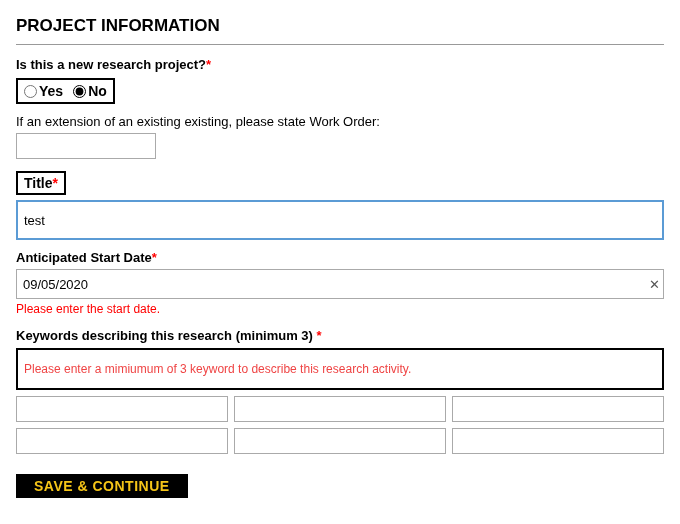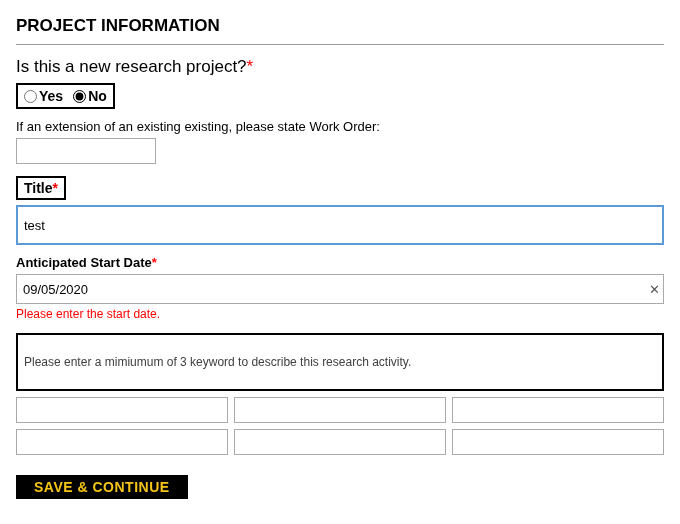--- a/index.html
+++ b/index.html
@@ -16,23 +16,23 @@
       font-weight: bold;
       margin-bottom: 8px;
       text-transform: uppercase;
     }
     hr.title-divider {
       border: none;
       border-top: 1px solid #999;
       margin-bottom: 12px;
     }
     .question-label {
-      font-weight: normal;
+      font-weight: bold;
       margin-bottom: 6px;
-      font-size: 17px;
+      font-size: 13px;
       margin-top: 8px;
     }
     .required-star {
       color: red;
     }
     .radio-group {
       display: flex;
       align-items: center;
       gap: 4px;
       border: 2px solid #000;
@@ -125,23 +125,23 @@
       margin-bottom: 14px;
     }
     .keywords-label {
       font-weight: bold;
       font-size: 13px;
       margin-bottom: 5px;
     }
     .keywords-error-box {
       border: 2px solid #000;
       background: #fff;
-      padding: 20px 6px;
+      padding: 12px 6px;
       font-size: 12px;
-      color: #404040;
+      color: #ef4444;
       margin-bottom: 6px;
       font-style: normal;
     }
     .keywords-grid {
       display: grid;
       grid-template-columns: 1fr 1fr 1fr;
       gap: 6px;
     }
     .keyword-input {
       width: 100%;
@@ -212,20 +212,23 @@
     <div class="date-input-wrapper">
       <input type="text" class="date-input" value="09/05/2020" style="">
       <button class="date-clear-btn">✕</button>
     </div>
     <div class="error-text">Please enter the start date.</div>
   </div>
 </div>
 
 
 <div class="keywords-section">
+  <div class="keywords-label">
+    <span>Keywords describing this research (minimum 3)</span> <span class="required-star">*</span>
+  </div>
   <div class="keywords-error-box">Please enter a mimiumum of 3 keyword to describe this research activity.</div>
   <div class="keywords-grid">
     <input type="text" class="keyword-input" value="" style="">
     <input type="text" class="keyword-input" value="" style="">
     <input type="text" class="keyword-input" value="" style="">
     <input type="text" class="keyword-input" value="" style="">
     <input type="text" class="keyword-input" value="" style="">
     <input type="text" class="keyword-input" value="" style="">
   </div>
 </div>

